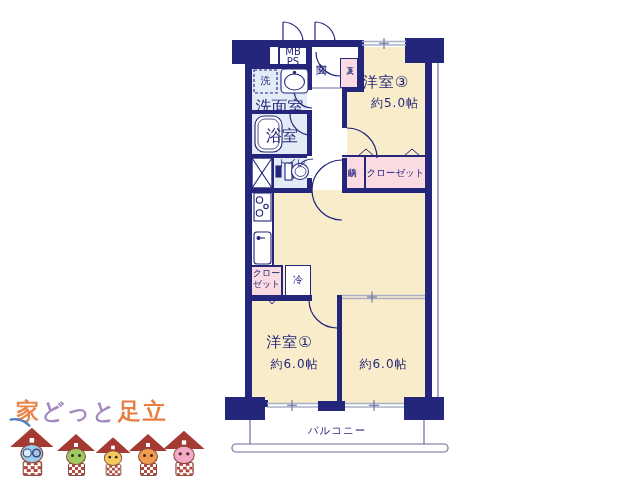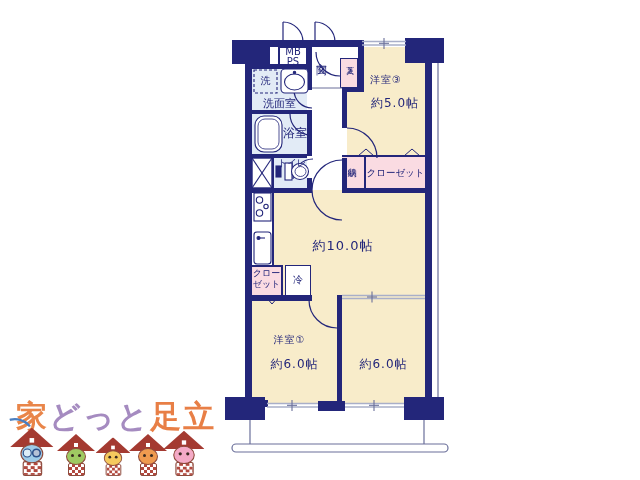--- a/index.html
+++ b/index.html
@@ -13,25 +13,25 @@
   html,body{margin:0;padding:0;}
   body{font-family:"DejaVu Sans","Liberation Sans",sans-serif;}
   #canvas{position:relative;width:640px;height:480px;background:#ffffff;overflow:hidden;padding-left:24px;}
   .room{position:absolute;background:var(--roomfill);}
   .wet{position:absolute;background:var(--wetfill);}
   .closet{position:absolute;background:var(--closetfill);}
   .white{position:absolute;background:#ffffff;}
   .wall{position:absolute;background:var(--wall);}
   .lbl{position:absolute;color:var(--wall);font-size:10px;line-height:1.15;text-align:center;white-space:nowrap;z-index:6;}
   .vert{writing-mode:vertical-rl;text-orientation:upright;white-space:normal;}
-  .rname{font-size:10px;letter-spacing:1px;}
+  .rname{font-size:15px;letter-spacing:1px;}
   .rsize{font-size:12px;letter-spacing:1px;}
   svg.overlay{position:absolute;left:0;top:0;z-index:5;}
   
-  #logo-text{position:absolute;left:16px;top:396px;font-size:31px;font-weight:bold;letter-spacing:2px;z-index:7;}
+  #logo-text{position:absolute;left:16px;top:396px;font-size:23px;font-weight:bold;letter-spacing:2px;z-index:7;}
   #mascots{position:absolute;left:8px;top:426px;width:190px;height:50px;z-index:7;}
   .mascot{position:absolute;bottom:0;display:flex;flex-direction:column;align-items:center;}
   .roof{width:38px;height:17px;background:#a43a31;clip-path:polygon(50% 0,100% 100%,0 100%);position:relative;}
   .roof::after{content:"";position:absolute;left:45%;top:55%;width:4px;height:4px;background:#fff;}
   .roofband{width:30px;height:2px;background:#ffffff;margin-top:-2px;}
   .face{width:18px;height:15px;border-radius:50%;margin-top:-3px;position:relative;z-index:1;border:1px solid #8d4a3c;}
   .eyes{position:absolute;left:4px;top:5px;width:3px;height:3px;border-radius:50%;background:#3a2a20;box-shadow:7px 0 0 #3a2a20;}
   .bodyc{width:15px;height:11px;margin-top:-2px;background:repeating-conic-gradient(#b2493f 0% 25%, #ffffff 0% 50%) 0 0/6px 6px;border:1px solid #8d4a3c;border-radius:2px;}
   .glasses{position:absolute;left:1px;top:3px;width:6px;height:6px;border:1.4px solid #2c4f8a;border-radius:50%;background:rgba(255,255,255,.65);box-shadow:8px 0 0 -1.4px rgba(255,255,255,.65),8px 0 0 0 #2c4f8a;}
   .swoosh{position:absolute;left:-6px;top:-8px;width:22px;height:14px;border:2px solid #4a7fc1;border-color:#4a7fc1 transparent transparent transparent;border-radius:50%;transform:rotate(18deg);}
@@ -177,31 +177,31 @@
     </g>
   </svg>
 
   <div class="lbl" style="left:278px;top:47px;width:30px;font-size:10px;line-height:1.0;">
     <div>MB</div>
     <div>PS</div>
   </div>
   <div class="lbl vert" style="left:316px;top:55px;font-size:10.5px;letter-spacing:2px;">玄関</div>
   <div class="lbl vert" style="left:345px;top:61px;font-size:7.5px;">下足入</div>
   <div class="lbl" style="left:254px;top:75px;width:23px;font-size:10px;">洗</div>
-  <div class="lbl" style="left:252px;top:98px;width:55px;font-size:11px;">洗面室</div>
-  <div class="lbl" style="left:282px;top:127px;width:26px;font-size:12px;">浴室</div>
+  <div class="lbl" style="left:252px;top:98px;width:55px;font-size:16px;">洗面室</div>
+  <div class="lbl" style="left:266px;top:127px;width:26px;font-size:16px;">浴室</div>
   <div class="lbl" style="left:277px;top:158px;width:30px;font-size:9.5px;">トイレ</div>
   <div class="lbl vert" style="left:347px;top:161px;font-size:9px;">収納</div>
   <div class="lbl" style="left:366px;top:168px;width:59px;font-size:9.5px;">クローゼット</div>
   <div class="lbl" style="left:285px;top:274px;width:26px;font-size:10px;">冷</div>
   <div class="lbl" style="left:251px;top:268px;width:31px;font-size:9px;white-space:normal;line-height:1.25;">クローゼット</div>
+  <div class="lbl" style="left:277px;top:424px;width:120px;font-size:10.5px;letter-spacing:1px;">バルコニー</div>
 
   <div class="lbl rname" style="left:347px;top:74px;width:78px;">洋室③</div>
   <div class="lbl rsize" style="left:347px;top:97px;width:96px;">約5.0帖</div>
-  <div class="lbl" style="left:293px;top:239px;width:100px;font-size:13px;letter-spacing:1px;">約10.0帖</div>
   <div class="lbl rname" style="left:252px;top:334px;width:75px;">洋室①</div>
   <div class="lbl rsize" style="left:252px;top:358px;width:85px;">約6.0帖</div>
   <div class="lbl rsize" style="left:342px;top:358px;width:83px;">約6.0帖</div>
 
   <div id="logo-text">
     <span style="color: rgb(233, 133, 73);">家</span><span style="color: rgb(165, 139, 192);">どっと</span><span style="color: rgb(232, 127, 70);">足立</span>
   </div>
   <div id="mascots">
     <div class="mascot" style="left:2px;transform:scale(1.15);transform-origin:bottom left;">
       <div class="swoosh"></div>

